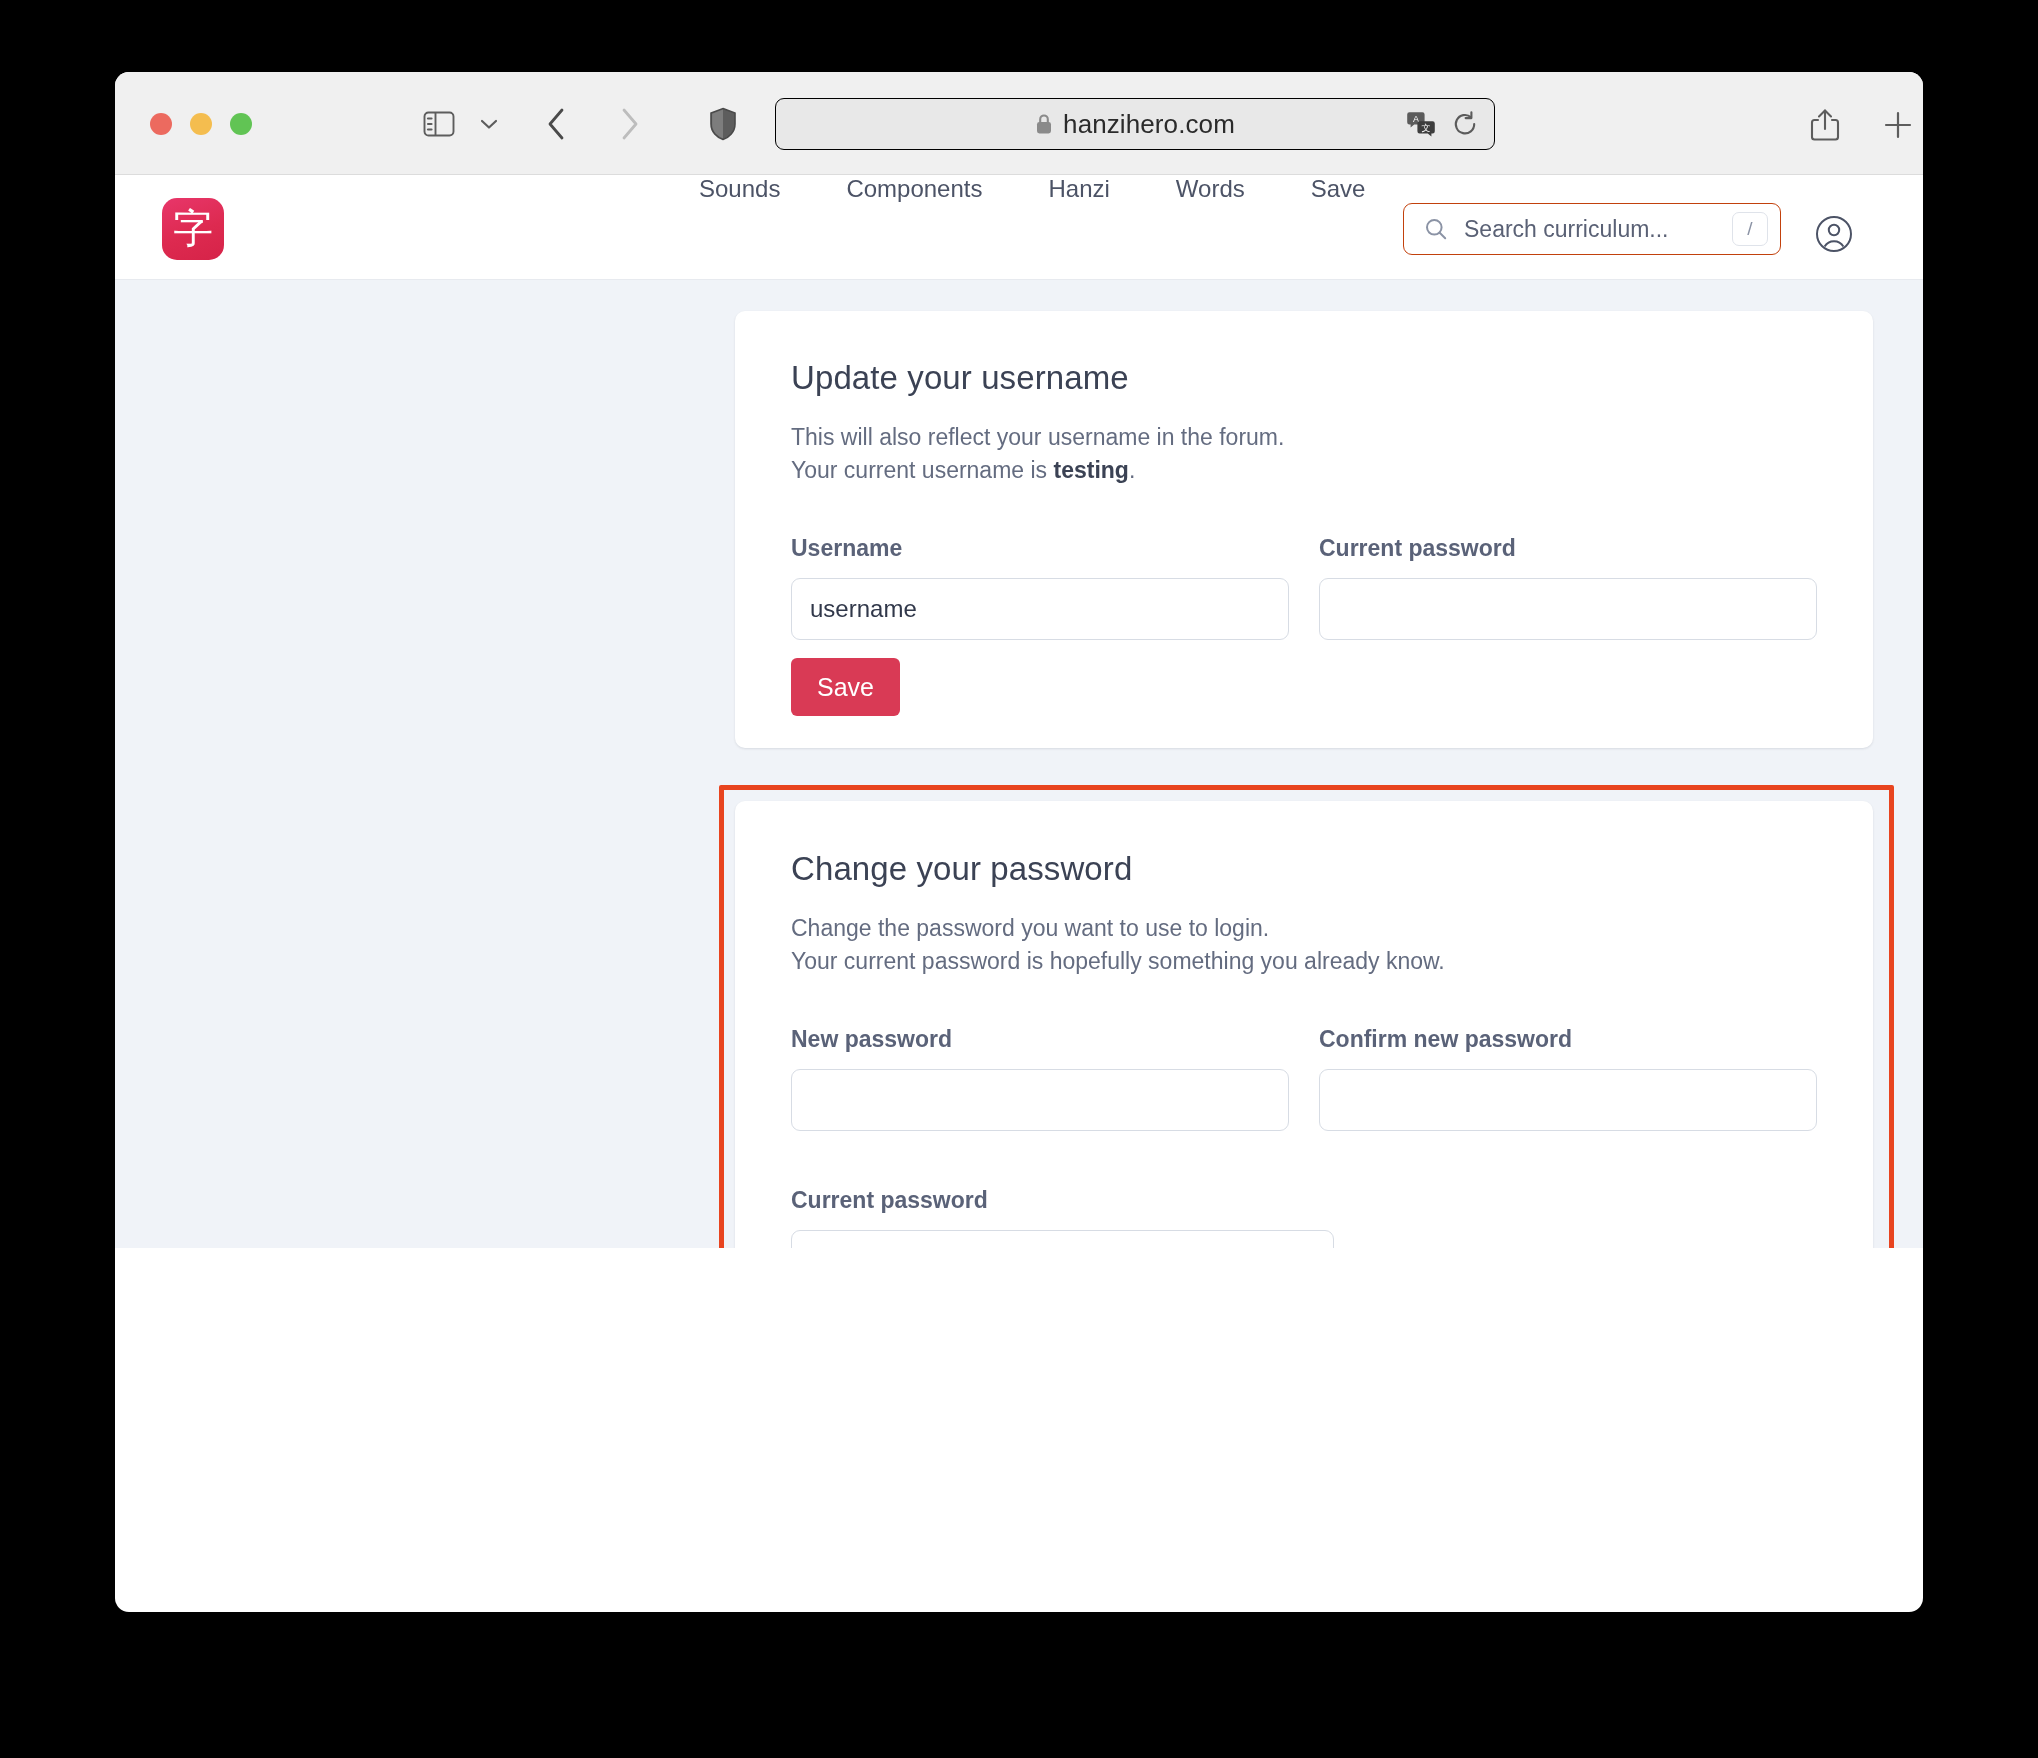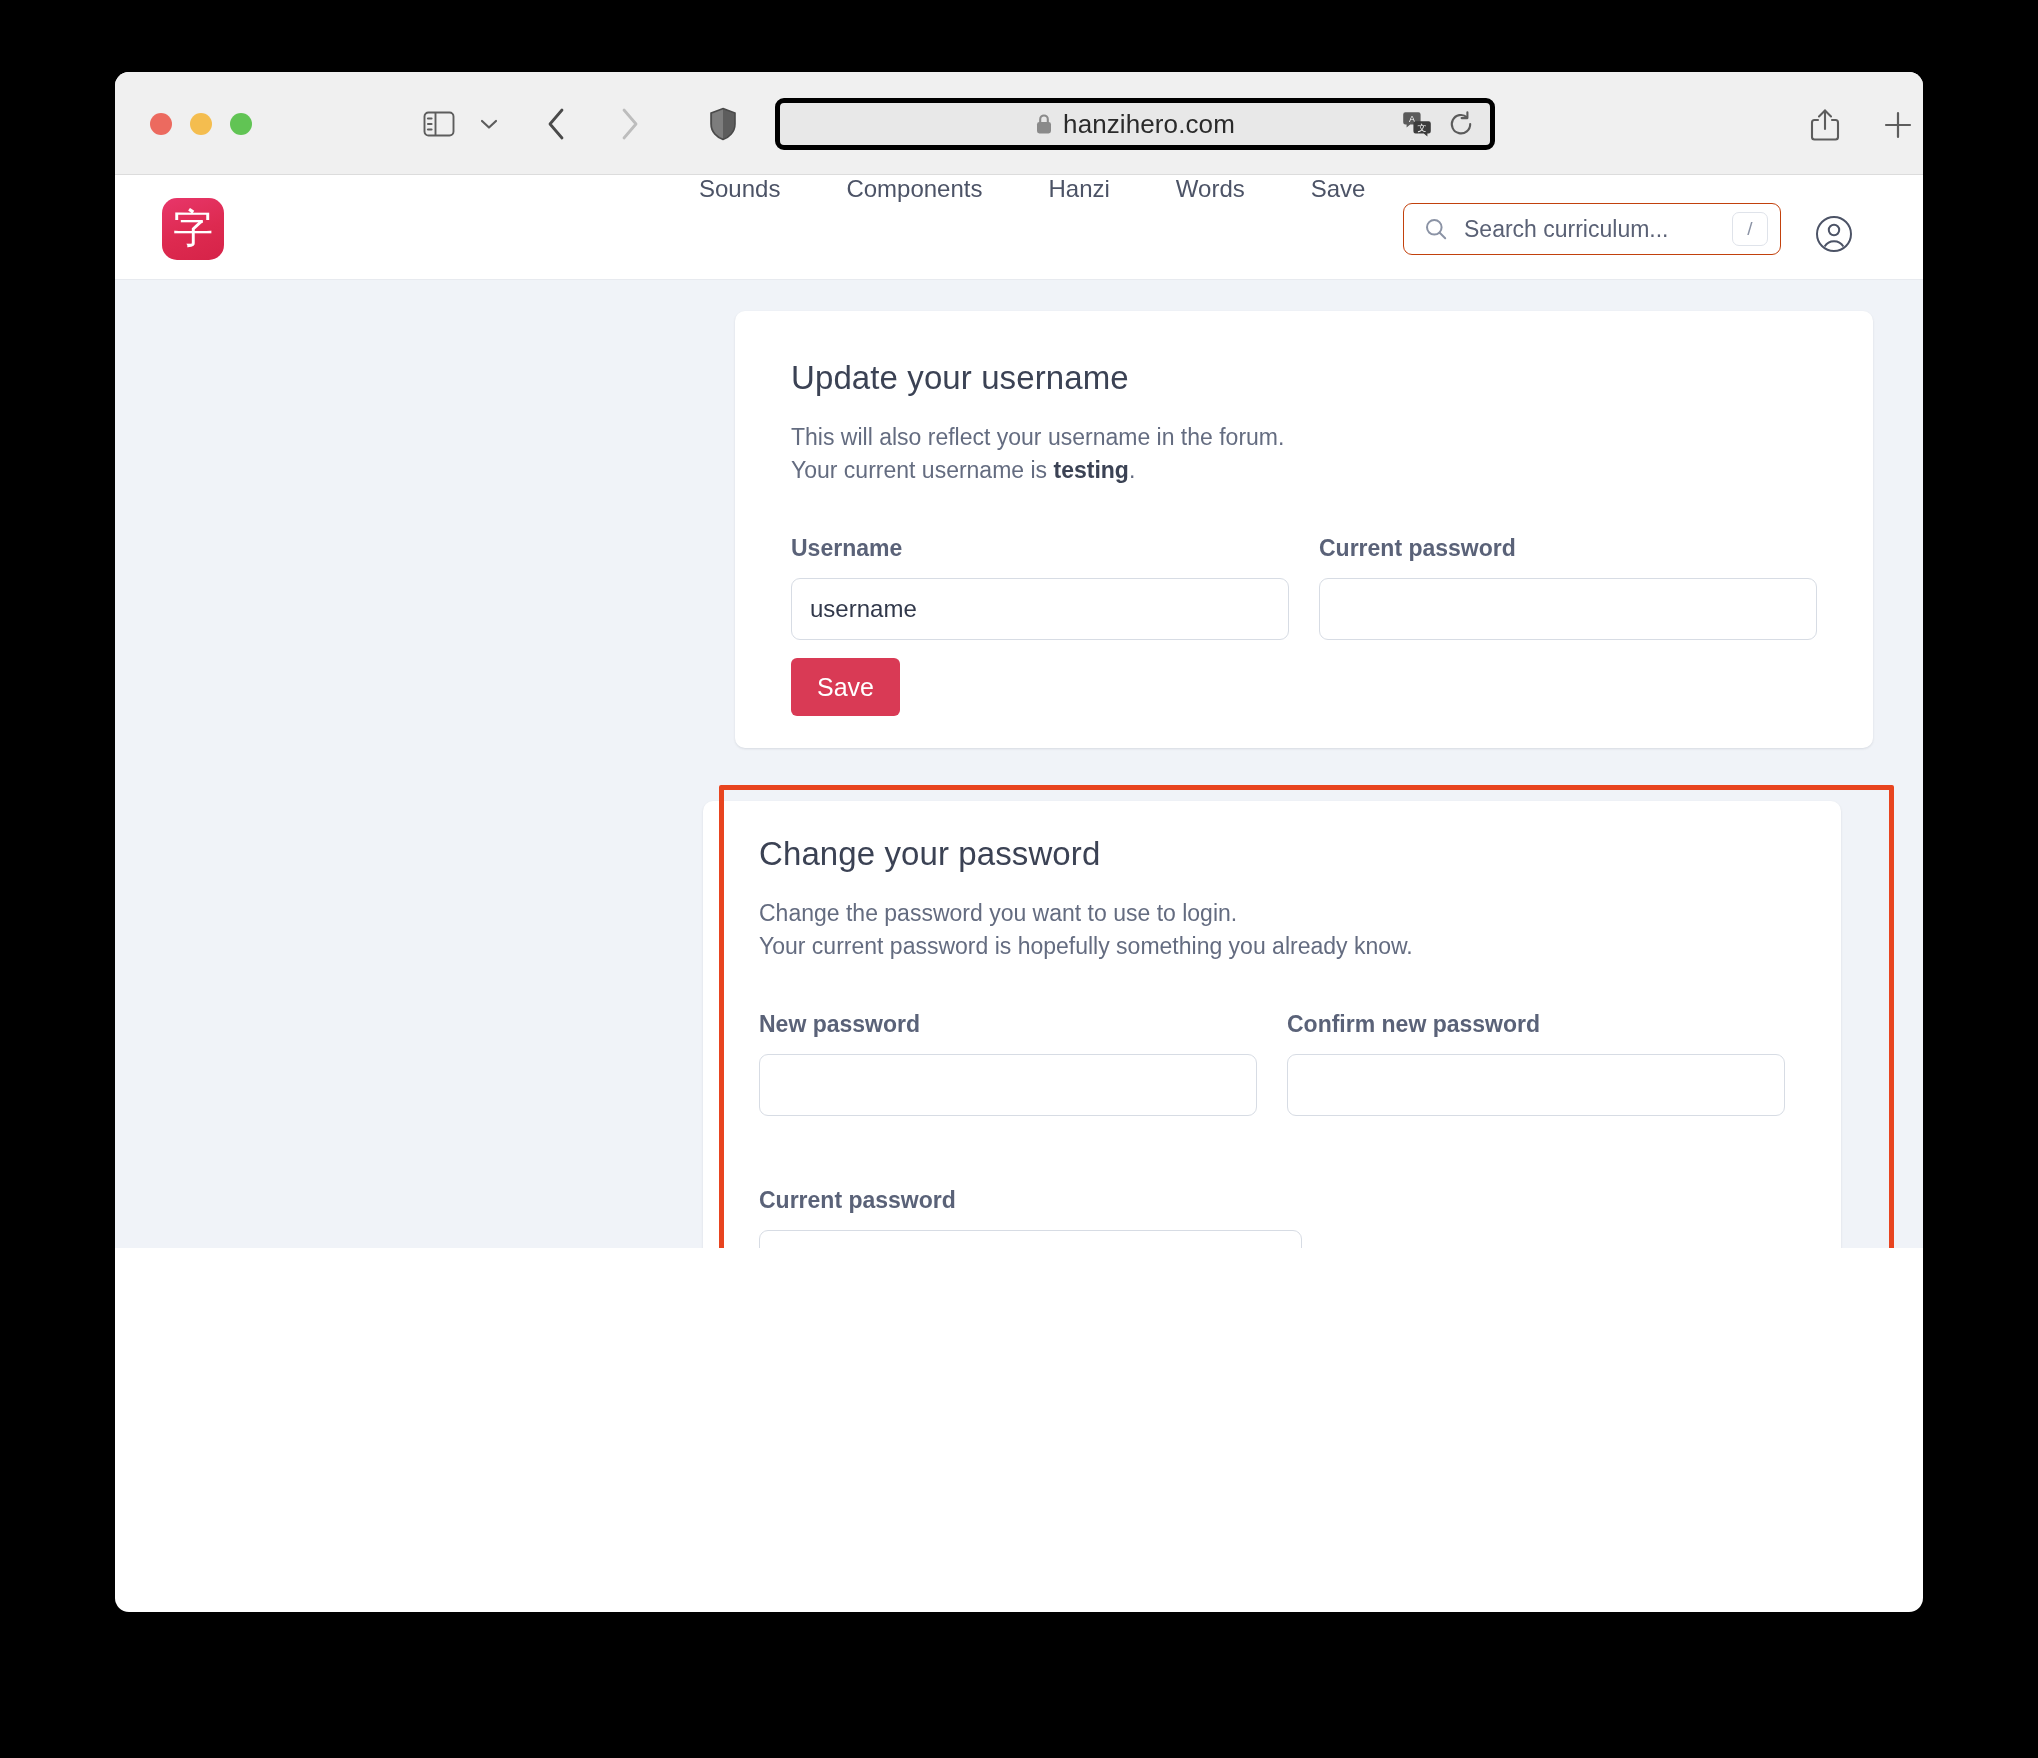--- a/index.html
+++ b/index.html
@@ -56,21 +56,21 @@
   #shield-icon-wrap { left: 592px; top: 34px; width: 32px; height: 36px; }
   #share-btn { left: 1692px; top: 34px; width: 36px; height: 38px; }
   #new-tab-btn { left: 1766px; top: 36px; width: 34px; height: 34px; }
 
   
   #url-bar {
     position: absolute;
     left: 660px; top: 26px;
     width: 720px; height: 52px;
     background: #e8e8e8;
-    border: 5px solid #000000;
+    border: 1px solid #000000;
     border-radius: 9px;
     display: flex;
     align-items: center;
     justify-content: center;
   }
   #url-lock { margin-right: 10px; display: flex; align-items: center; }
   #url-text {
     font-size: 26px;
     color: #2b2b2b;
     letter-spacing: 0.1px;
@@ -169,23 +169,23 @@
     box-shadow: 0 1px 3px rgba(16,24,40,0.07), 0 1px 2px rgba(16,24,40,0.04);
   }
 
   #card-username {
     left: 620px; top: 31px;
     width: 1138px; height: 437px;
     padding: 48px 56px 0 56px;
   }
 
   #card-password {
-    left: 588px; top: 521px;
+    left: 620px; top: 521px;
     width: 1138px; height: 752px;
-    padding: 34px 56px 0 56px;
+    padding: 49px 56px 0 56px;
   }
 
   .card-title {
     font-size: 33px;
     font-weight: 400;
     color: #3b4254;
     letter-spacing: 0.1px;
     margin-bottom: 24px;
   }
   .card-desc {

